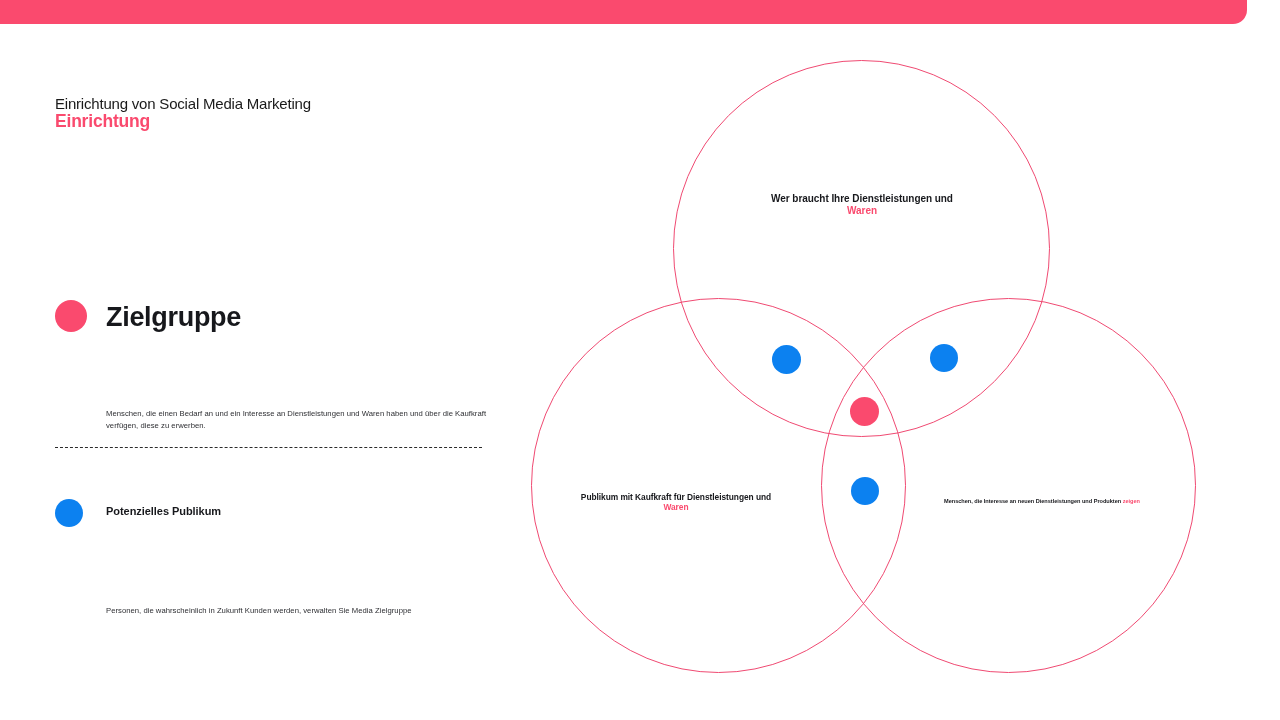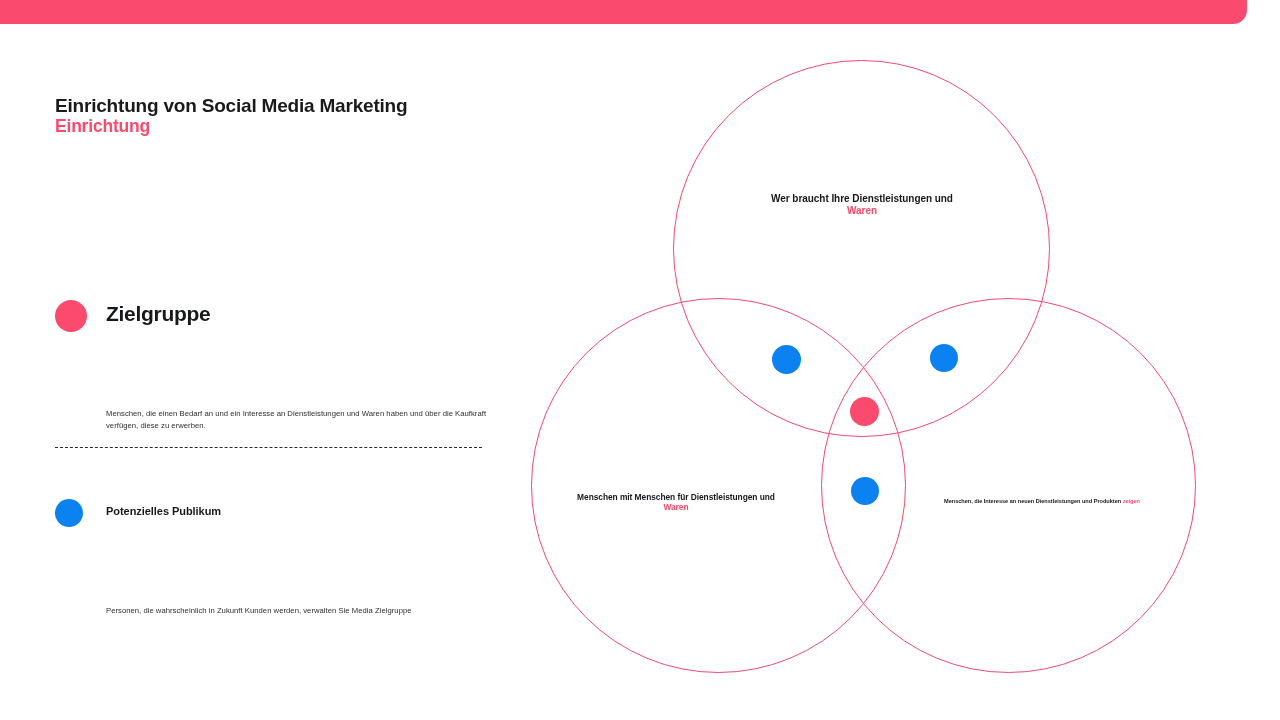--- a/index.html
+++ b/index.html
@@ -45,22 +45,22 @@
     height: 720px;
   }
 
   #title-block {
     position: absolute;
     left: 55px;
     top: 96px;
     width: 430px;
   }
   #title-line1 {
-    font-size: 19px;
-    font-weight: bold;
+    font-size: 15px;
+    font-weight: normal;
     color: #1a1a1a;
     letter-spacing: -0.2px;
     line-height: 1.08;
     white-space: nowrap;
   }
   #title-line2 {
     font-size: 17.5px;
     font-weight: bold;
     color: #fa4a6e;
     letter-spacing: -0.2px;
@@ -96,21 +96,21 @@
   .legend-dot.blue {
     width: 28px;
     height: 28px;
     background: #0c81f0;
     top: 2px;
   }
   #legend-primary .legend-label {
     position: absolute;
     left: 51px;
     top: 2px;
-    font-size: 21px;
+    font-size: 27px;
     font-weight: bold;
     color: #17181c;
     letter-spacing: -0.3px;
   }
   #legend-secondary .legend-label {
     position: absolute;
     left: 51px;
     top: 8px;
     font-size: 11px;
     font-weight: bold;
@@ -275,21 +275,21 @@
     <div class="venn-circle" id="circle-top"></div>
     <div class="venn-circle" id="circle-left"></div>
     <div class="venn-circle" id="circle-right"></div>
 
     <div class="venn-label" id="label-top">
       <span>Wer braucht Ihre Dienstleistungen und</span>
       <span class="hl">Waren</span>
     </div>
 
     <div class="venn-label" id="label-left">
-      <span>Menschen mit Menschen für Dienstleistungen und</span>
+      <span>Publikum mit Kaufkraft für Dienstleistungen und</span>
       <span class="hl">Waren</span>
     </div>
 
     <div class="venn-label" id="label-right">
       <span>Menschen, die Interesse an neuen Dienstleistungen und Produkten</span>
       <span class="hl">zeigen</span>
     </div>
 
     <span class="marker blue" id="marker-top-left"></span>
     <span class="marker blue" id="marker-top-right"></span>

